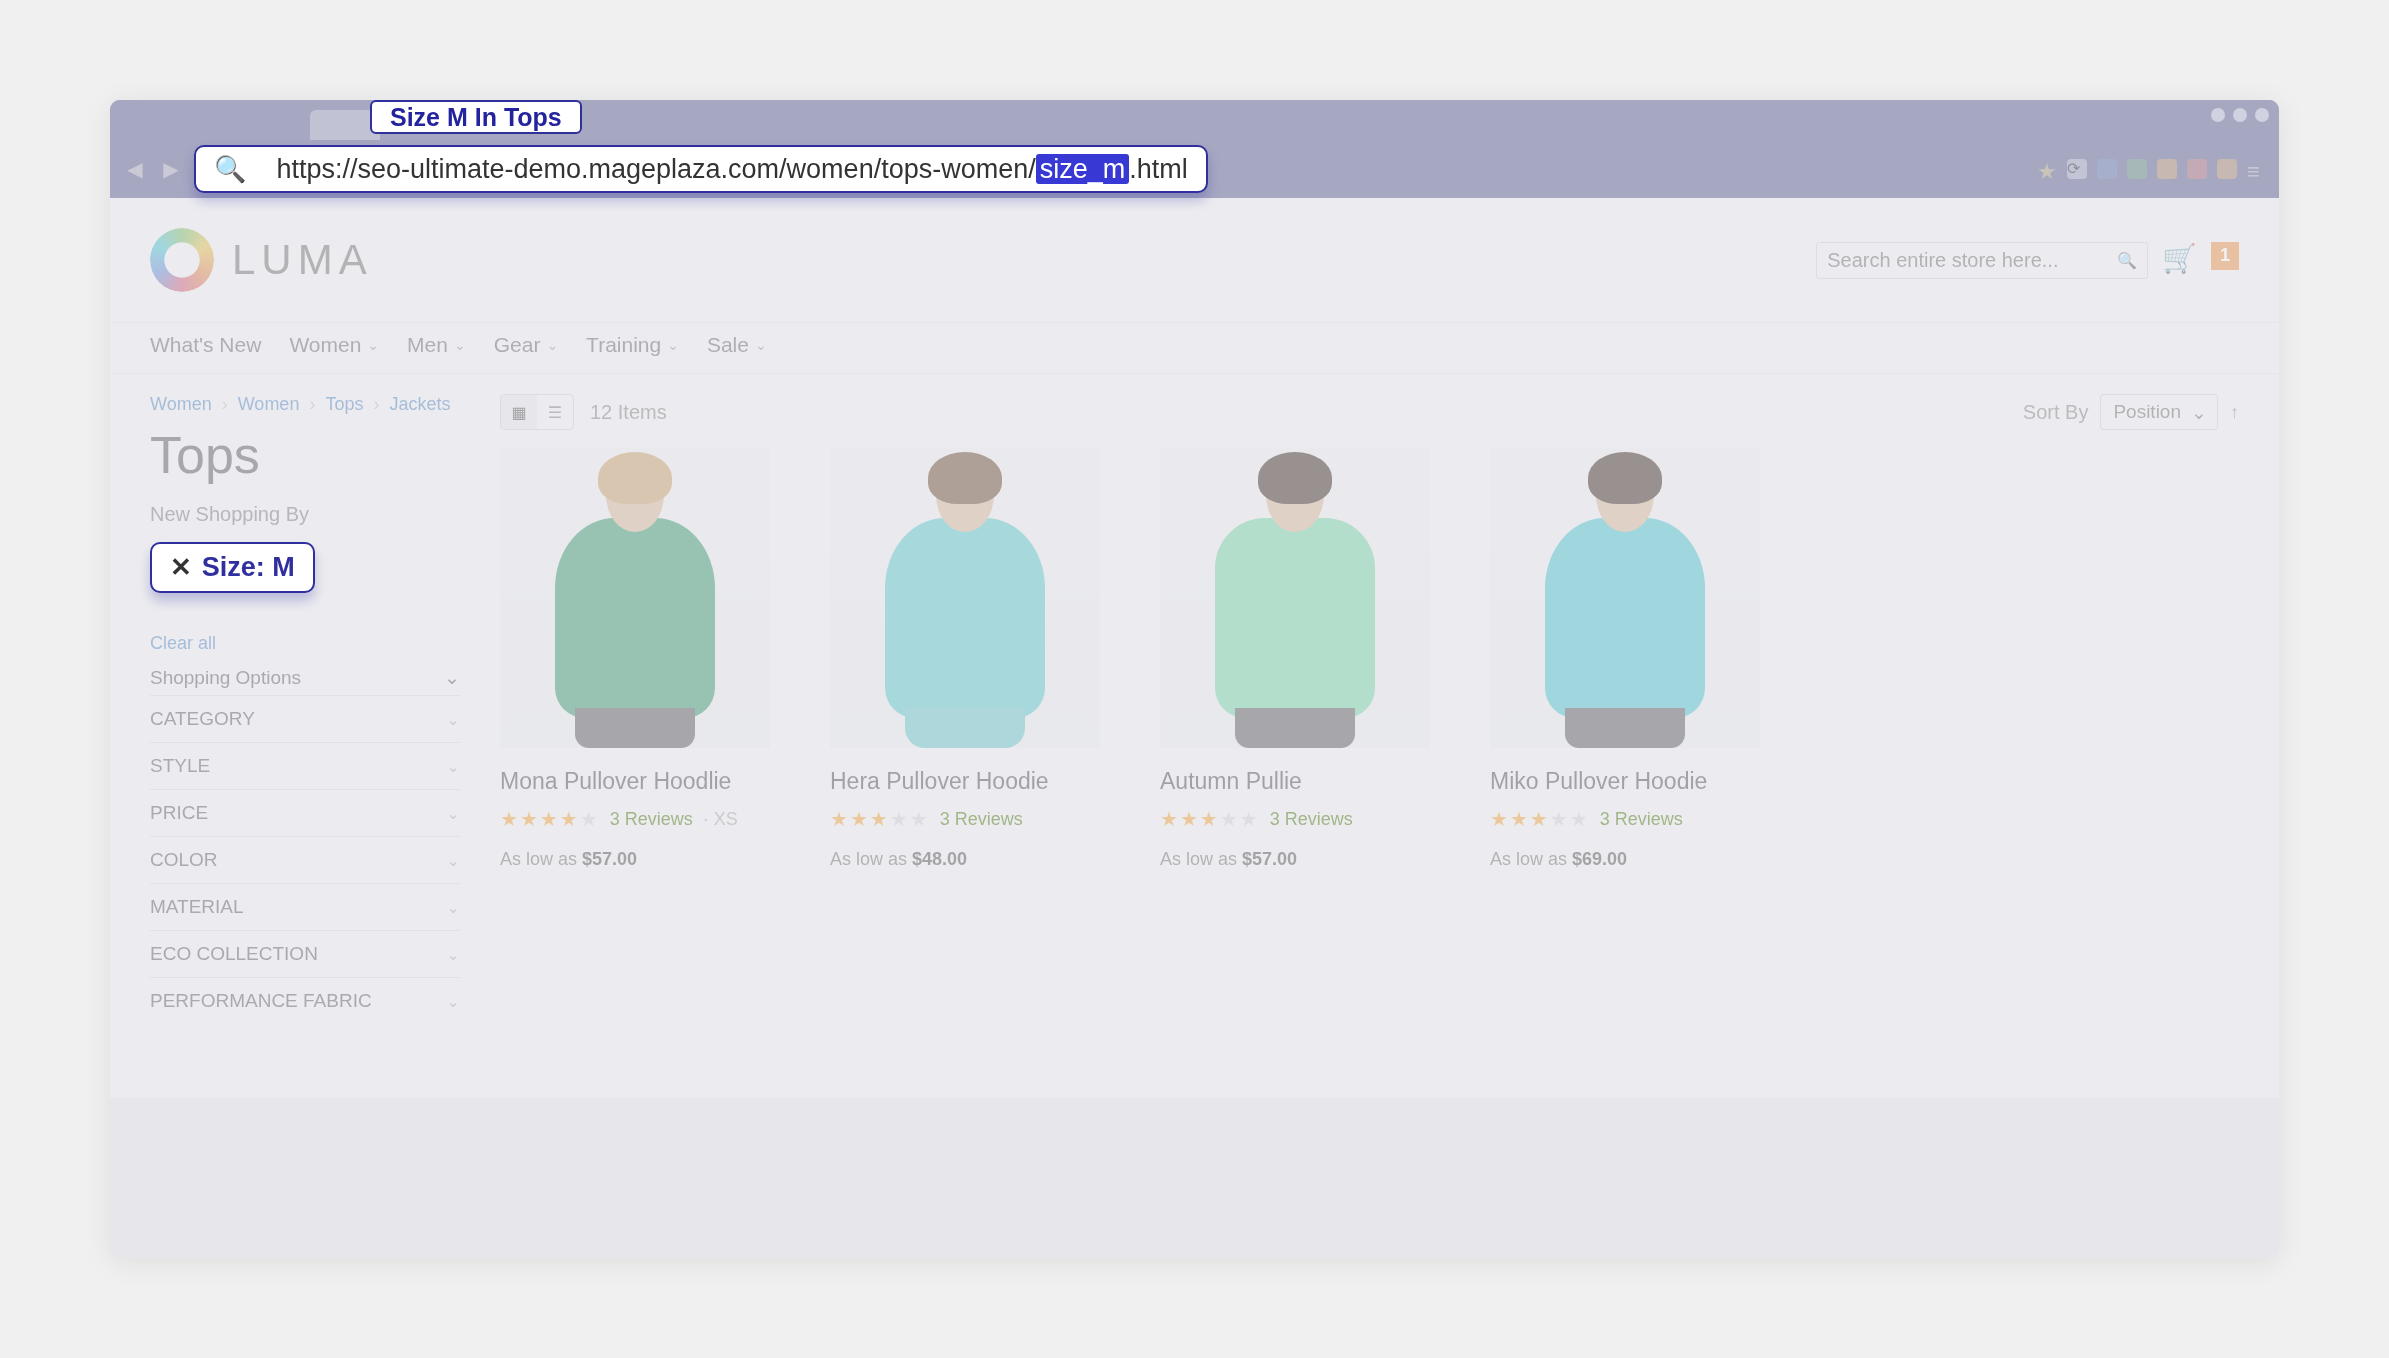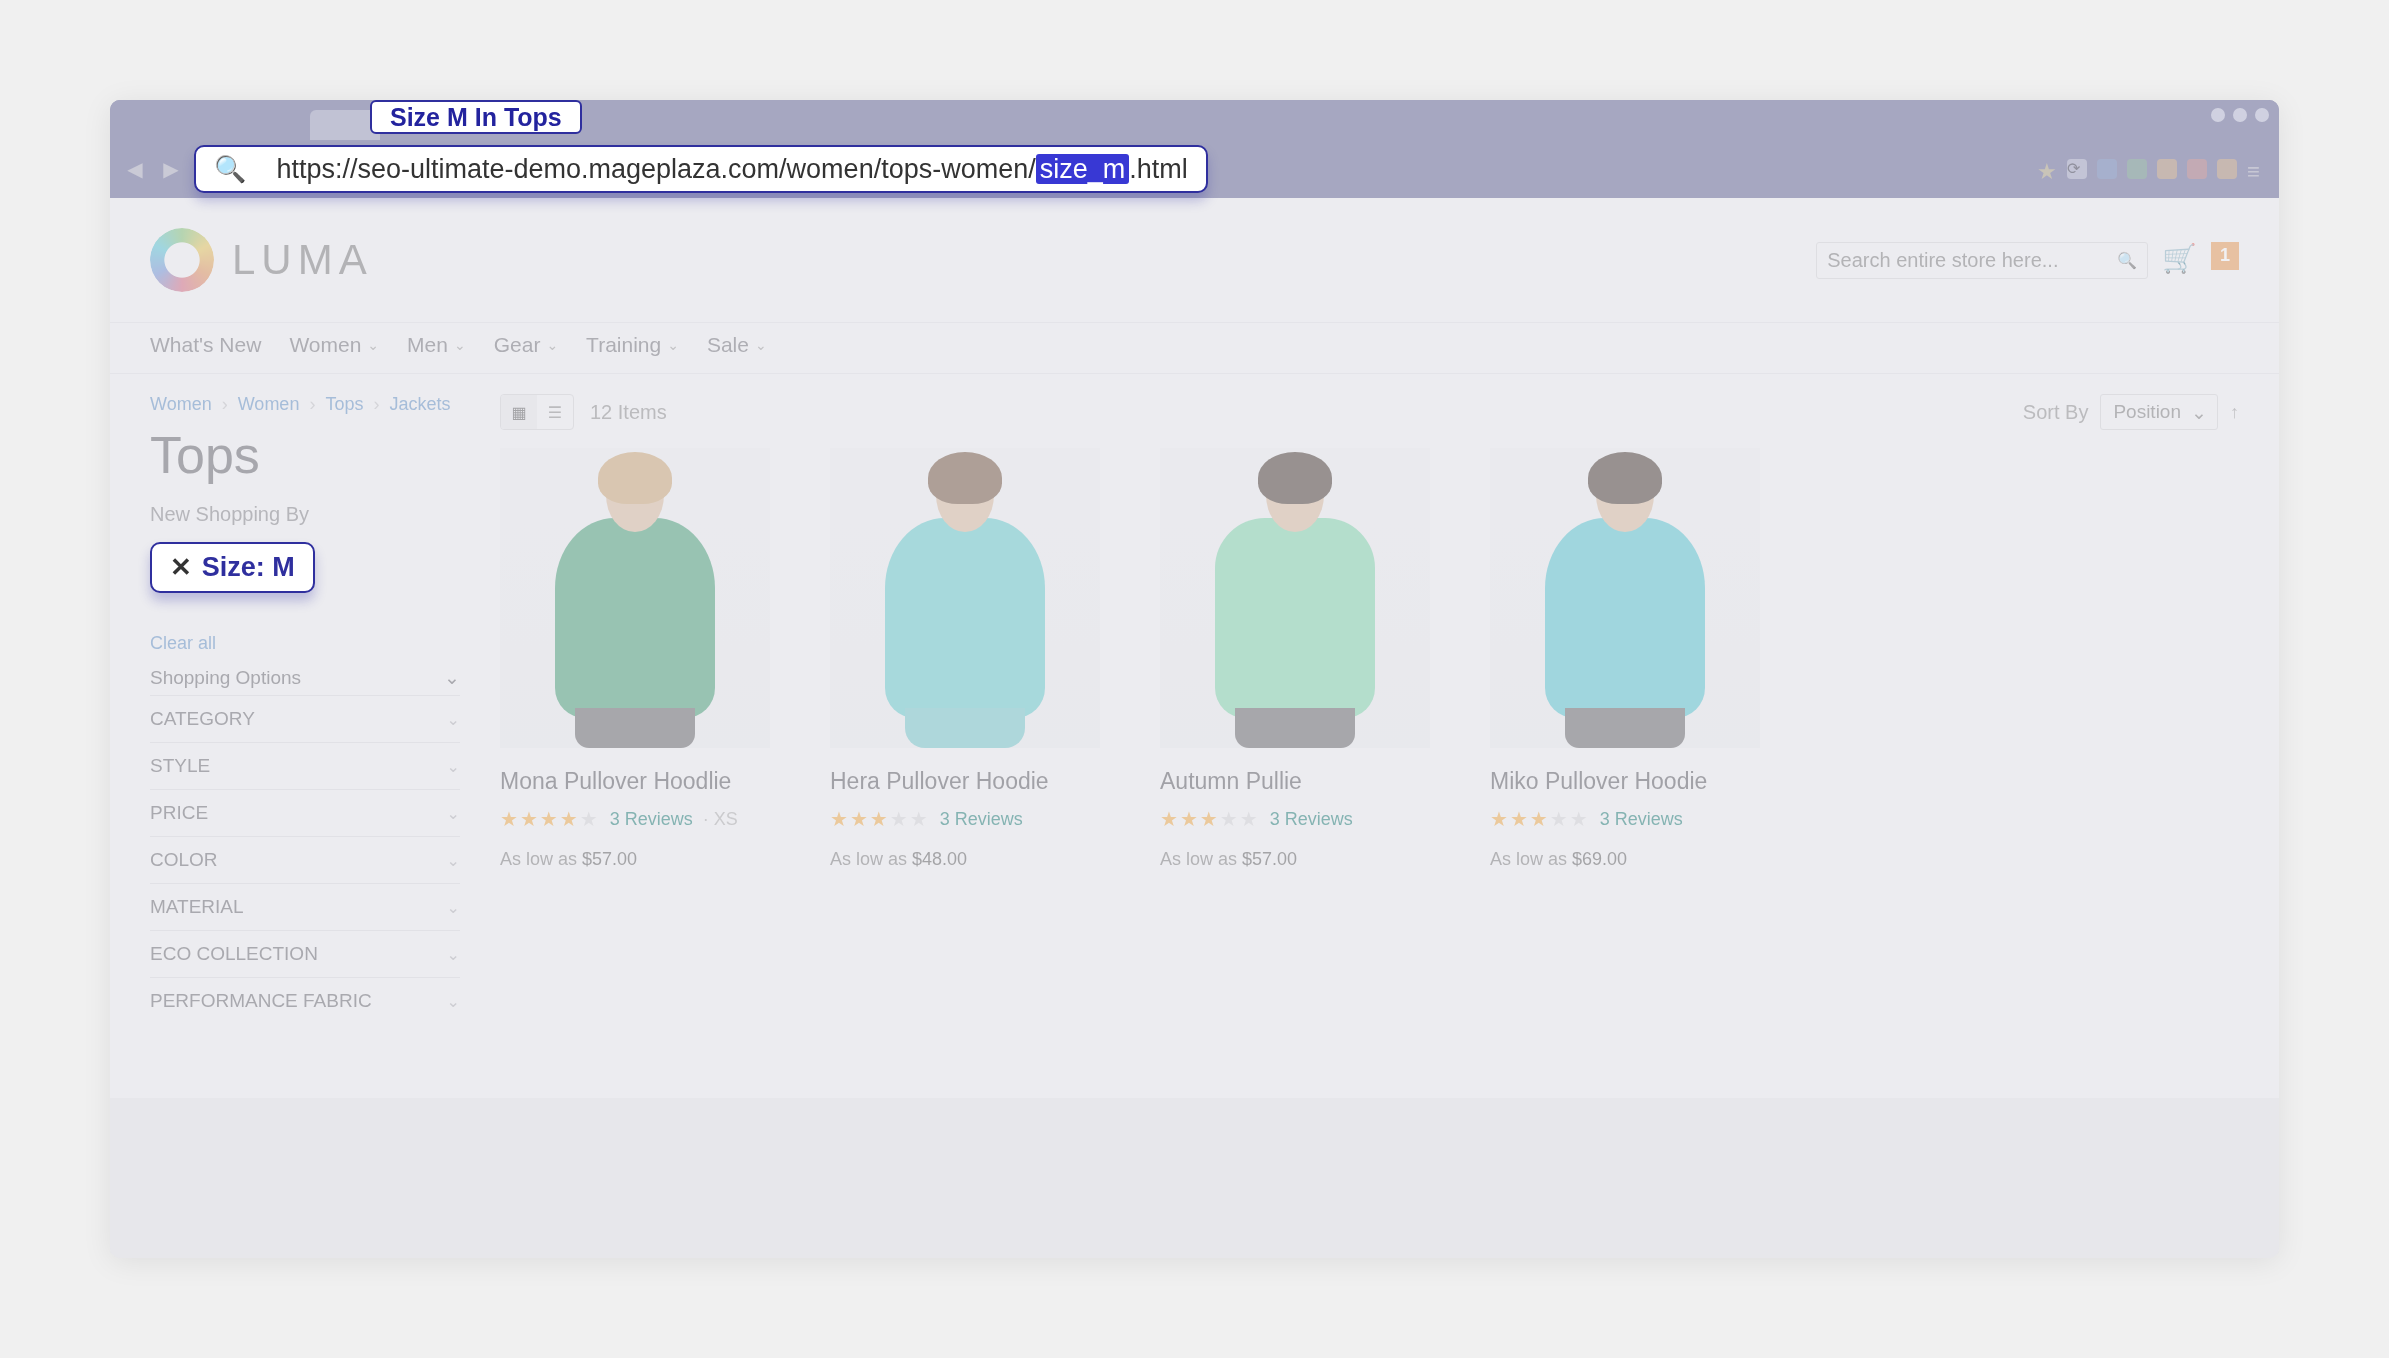--- a/index.html
+++ b/index.html
@@ -195,23 +195,23 @@
   .c-green .torso{ background:#3a9a6e;} 
   .c-teal .torso{ background:#5cc9ca;} .c-teal .legs{ background:#6bc5c8; border-radius:0 0 20px 20px;}
   .c-mint .torso{ background:#78d4a6; border-radius: 50px 50px 30px 30px;}
   .c-aqua .torso{ background:#4dc3cf;}
   .hair-blonde .hair{ background:#c9a06a;}
   .hair-dark .hair{ background:#3a2c22;}
   .prod-name { font-size:23px; color:#4f4f55; margin:20px 0 12px;}
   .prod-meta { display:flex; align-items:center; gap:10px; font-size:18px;}
   .stars { color:#f2a73c; letter-spacing:2px; font-size:20px;}
   .stars .dim{ color:#d5d5d8;}
-  .reviews{ color:#0f766e;}
+  .reviews{ color:#4d7c0f;}
   .price-row{ margin-top:18px; color:#777; font-size:18px;}
-  .price-row .price{ color:#555; font-weight:400;}
+  .price-row .price{ color:#555; font-weight:700;}
 </style>
 </head>
 <body>
 
 <div class="browser-frame">
   <div class="browser-dim"></div>
 
   <div class="tabs-row">
     <div class="tab-ghost"></div>
     <div class="tab-active">

